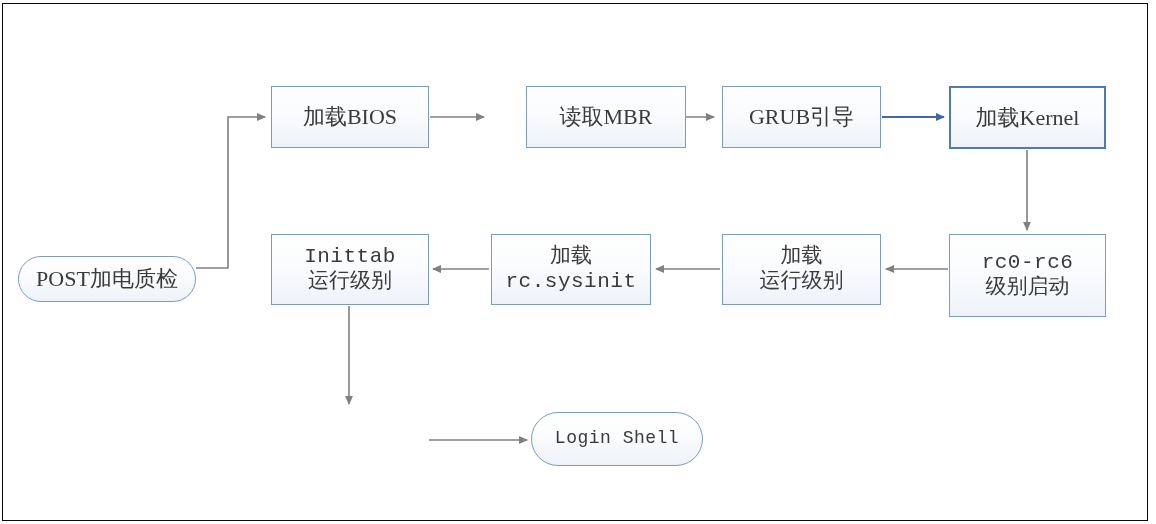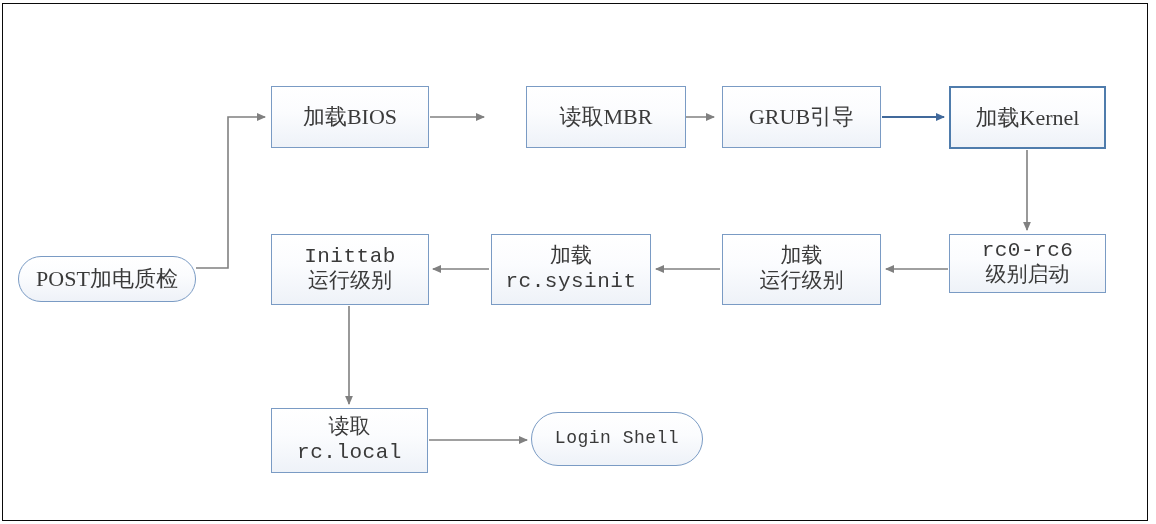--- a/index.html
+++ b/index.html
@@ -115,42 +115,38 @@
   </div>
 
   <div class="node" style="left:722px; top:86px; width:159px; height:62px;align-items:center;">
     <span class="label f-serif s-22">GRUB引导</span>
   </div>
 
   <div class="node thick" style="left:949px; top:86px; width:157px; height:63px;text-align:center;">
     <span class="label f-serif s-22">加载Kernel</span>
   </div>
 
-  <div class="node" style="left:949px; top:234px; width:157px; height:59px;">
+  <div class="node" style="left:949px; top:234px; width:157px; height:83px;">
     <span class="label f-mono s-21">rc0-rc6</span>
     <span class="label f-serif s-21">级别启动</span>
   </div>
 
   <div class="node" style="left:722px; top:234px; width:159px; height:71px;">
     <span class="label f-serif s-21">加载</span>
     <span class="label f-serif s-21">运行级别</span>
   </div>
 
   <div class="node" style="left:491px; top:234px; width:160px; height:71px;">
     <span class="label f-serif s-21">加载</span>
     <span class="label f-mono s-21">rc.sysinit</span>
   </div>
 
   <div class="node" style="left:271px; top:234px; width:158px; height:71px;">
     <span class="label f-mono s-21">Inittab</span>
     <span class="label f-serif s-21">运行级别</span>
   </div>
 
-  <div class="node" style="left:271px; top:408px; width:157px; height:65px;">
-    <span class="label f-serif s-21">读取</span>
-    <span class="label f-mono s-21">rc.local</span>
-  </div>
 
   <div class="node oval" style="left:531px; top:412px; width:172px; height:54px;">
     <span class="label f-mono s-20">Login Shell</span>
   </div>
 
 </div>
 
 </body></html>

